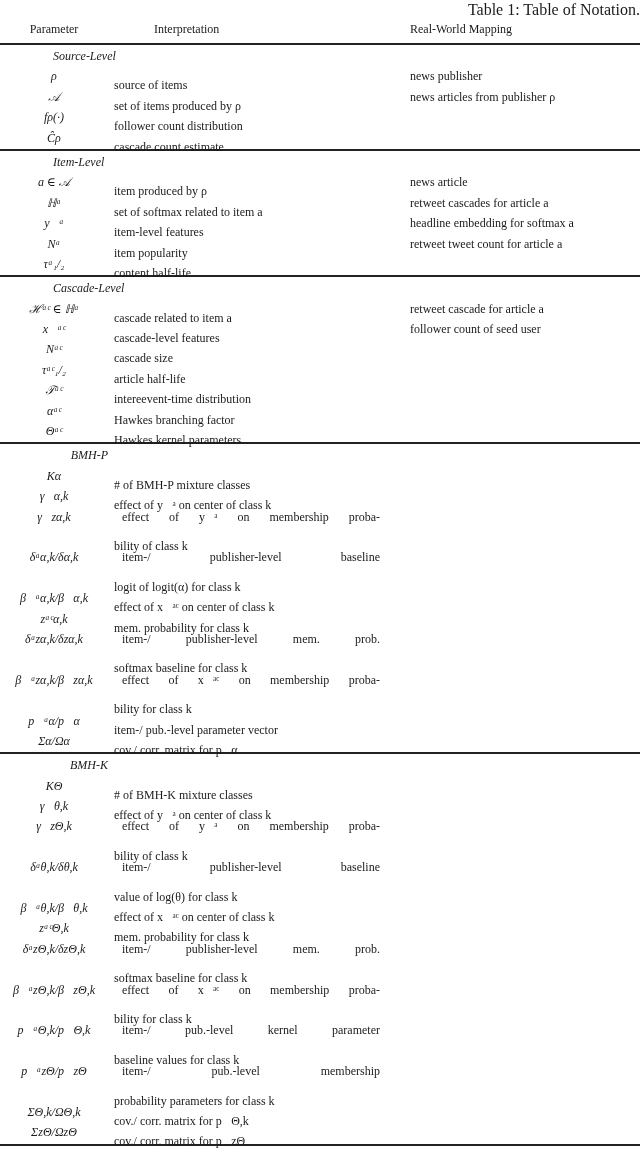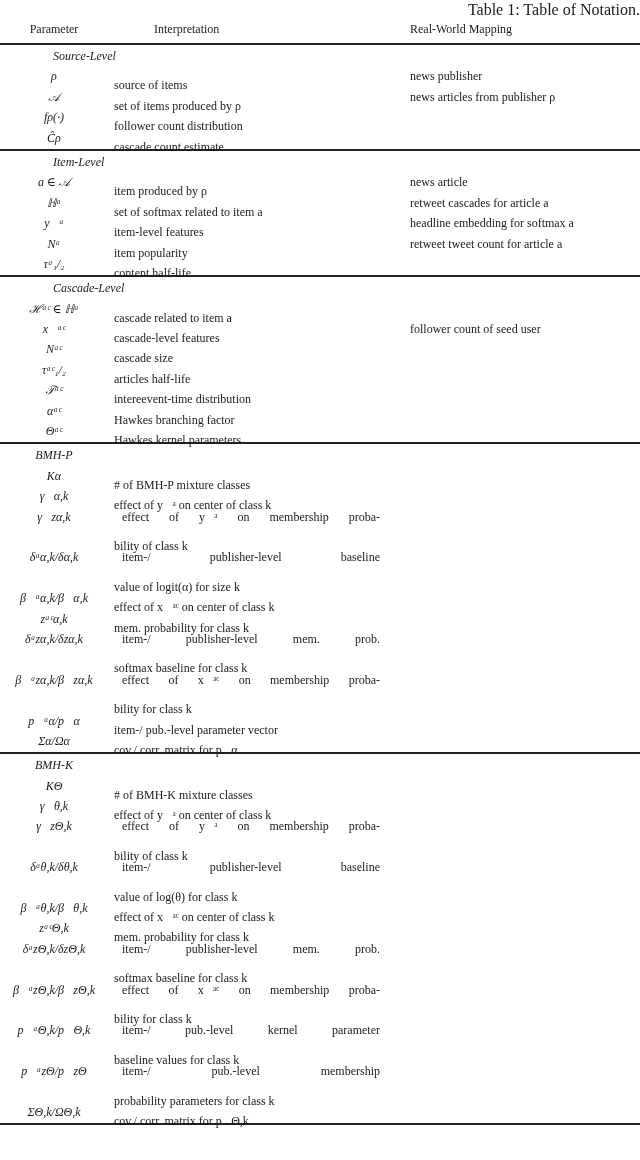--- a/index.html
+++ b/index.html
@@ -19,21 +19,21 @@
     position: relative; height: 20.4px;
     font-family: "Liberation Serif", "DejaVu Serif", serif;
     font-size: 12px; line-height: 20.4px; white-space: nowrap;
   }
   .c1 { position: absolute; left: 0; width: 108px; text-align: center; }
   .c2 { position: absolute; left: 114px; margin-left: 40px; }
   .c3 { position: absolute; left: 378px; margin-left: 32px; }
   .c2w { position: absolute; left: 122px; width: 258px; text-align: justify; text-align-last: justify; }
   .c2l { position: absolute; left: 114px; width: 258px; margin-top: 9px; }
   .grp { position: absolute; left: 12px; font-style: italic; margin-left: 41px; }
-  .grpc { position: absolute; left: 0; width: 108px; text-align: center; font-style: italic; }
+  .grpc { position: absolute; left: 0; width: 108px; text-align: right; font-style: italic; }
   .rule { height: 0; border-top: 2px solid #222; margin: 0; }
   .math { font-style: italic; }
   .sec { padding-top: 1px; padding-bottom: 1px; }
 </style>
 </head>
 <body>
 
 <div class="page">
   <div class="caption">Table 1: Table of Notation.</div>
 
@@ -99,33 +99,34 @@
           </div>
         </div>
         <div class="rule"></div>
         <div class="sec">
           <div class="row">
             <span class="grp">Cascade-Level</span>
           </div>
           <div class="row">
             <span class="c1 math">ℋᵃᶜ ∈ ℍᵃ</span>
             <span class="c2l">cascade related to item a</span>
+            <span class="c3">retweet cascade for article a</span>
           </div>
           <div class="row">
             <span class="c1 math">x⃗ᵃᶜ</span>
             <span class="c2l">cascade-level features</span>
             <span class="c3">follower count of seed user</span>
           </div>
           <div class="row">
             <span class="c1 math">Nᵃᶜ</span>
             <span class="c2l">cascade size</span>
           </div>
           <div class="row">
             <span class="c1 math">τᵃᶜ₁/₂</span>
-            <span class="c2l">articles half-life</span>
+            <span class="c2l">article half-life</span>
           </div>
           <div class="row">
             <span class="c1 math">𝒯ᵃᶜ</span>
             <span class="c2l">intereevent-time distribution</span>
           </div>
           <div class="row">
             <span class="c1 math">αᵃᶜ</span>
             <span class="c2l">Hawkes branching factor</span>
           </div>
           <div class="row">
@@ -151,21 +152,21 @@
             <span class="c2w">effect of y⃗ᵃ on membership proba-</span>
           </div>
           <div class="row">
             <span class="c2l">bility of class k</span>
           </div>
           <div class="row">
             <span class="c1 math">δᵃα,k/δα,k</span>
             <span class="c2w">item-/ publisher-level baseline</span>
           </div>
           <div class="row">
-            <span class="c2l">value of logit(α) for size k</span>
+            <span class="c2l">logit of logit(α) for class k</span>
           </div>
           <div class="row">
             <span class="c1 math">β⃗ᵃα,k/β⃗α,k</span>
             <span class="c2l">effect of x⃗ᵃᶜ on center of class k</span>
           </div>
           <div class="row">
             <span class="c1 math">zᵃᶜα,k</span>
             <span class="c2l">mem. probability for class k</span>
           </div>
           <div class="row">
@@ -250,18 +251,22 @@
           <div class="row">
             <span class="c1 math">p⃗ᵃzΘ/p⃗zΘ</span>
             <span class="c2w">item-/ pub.-level membership</span>
           </div>
           <div class="row">
             <span class="c2l">probability parameters for class k</span>
           </div>
           <div class="row">
             <span class="c1 math">ΣΘ,k/ΩΘ,k</span>
             <span class="c2l">cov./ corr. matrix for p⃗Θ,k</span>
+          </div>
+          <div class="row">
+            <span class="c1 math">ΣzΘ/ΩzΘ</span>
+            <span class="c2l">cov./ corr. matrix for p⃗zΘ</span>
           </div>
         </div>
         <div class="rule"></div>
       </div>
   </div>
 </div>
 
 </body></html>

